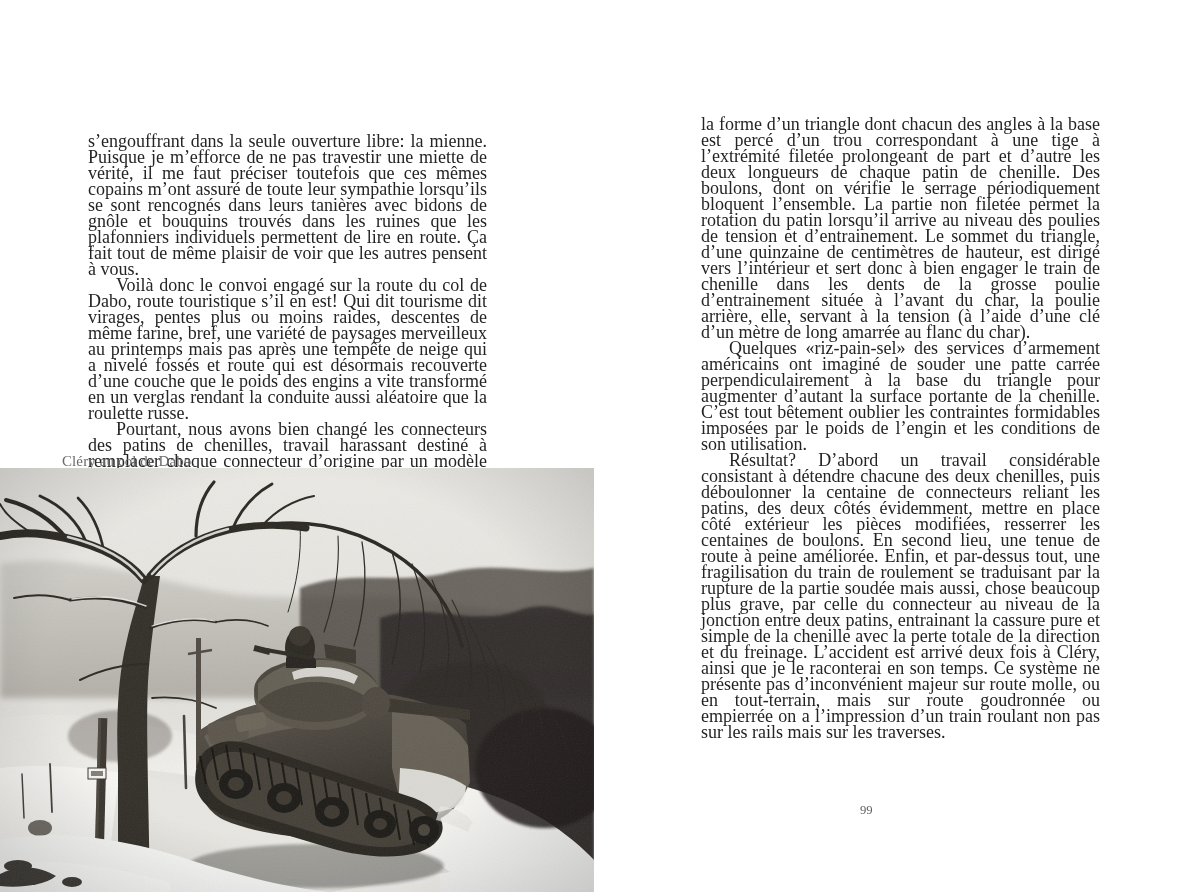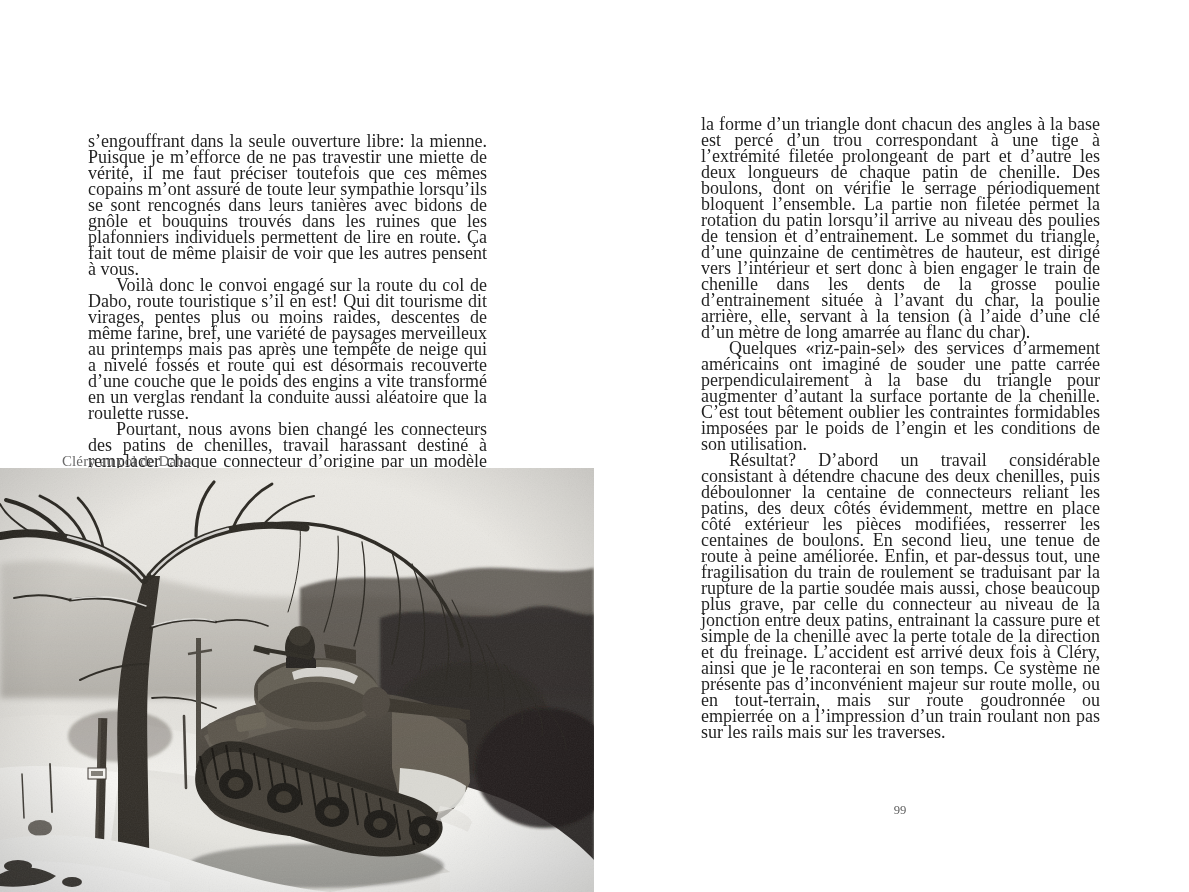--- a/index.html
+++ b/index.html
@@ -78,21 +78,21 @@
     width: 100%;
     height: 100%;
   }
 
   
   .folio {
     position: absolute;
     left: 860px;
     top: 803px;
     width: 80px;
-    text-align: center;
+    text-align: left;
     font-size: 12.6px;
     color: #5d5d5d;
     font-family: "Liberation Serif", "DejaVu Serif", serif;
   }
 </style>
 </head>
 <body>
 
 <div class="page">
 

